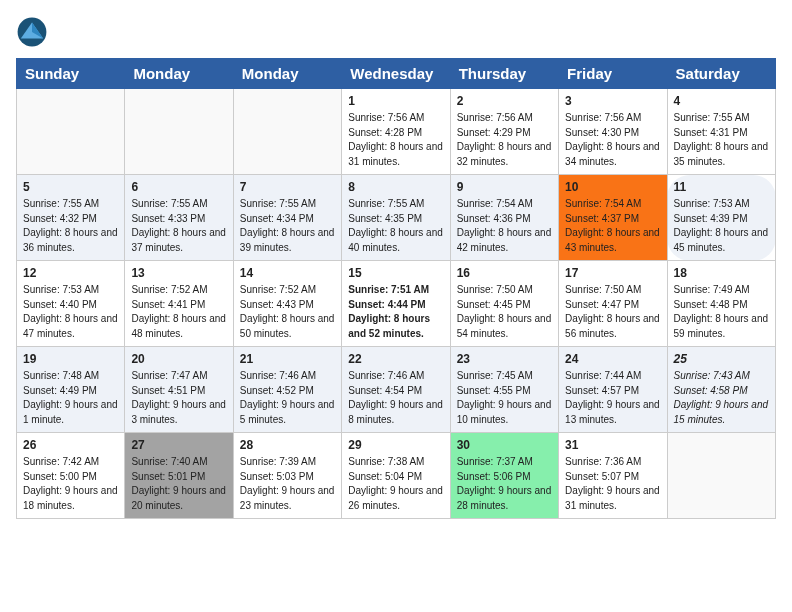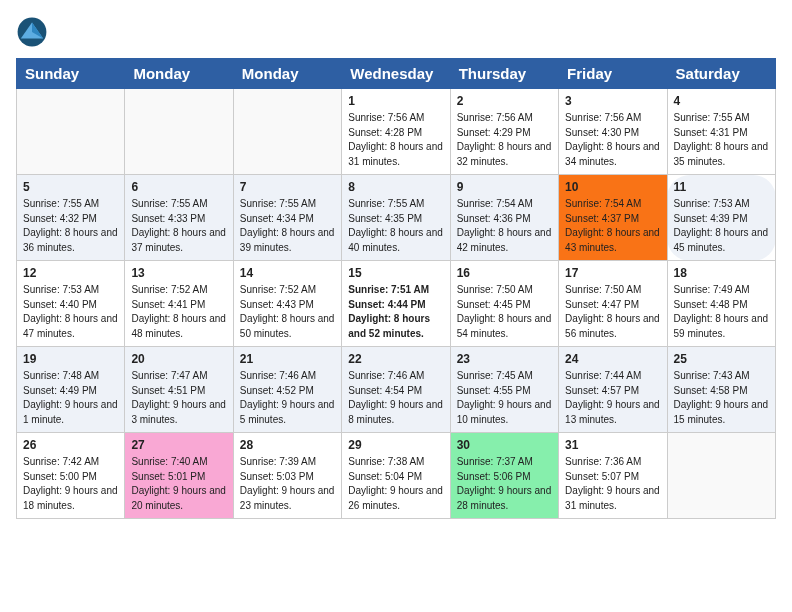--- a/index.html
+++ b/index.html
@@ -280,35 +280,35 @@
           <div class="day-info" style="white-space: pre-line;">Sunrise: 7:45 AM
 Sunset: 4:55 PM
 Daylight: 9 hours and 10 minutes.</div>
         </td>
         <td style="background: rgb(238, 242, 248);">
           <span class="day-num">24</span>
           <div class="day-info" style="white-space: pre-line;">Sunrise: 7:44 AM
 Sunset: 4:57 PM
 Daylight: 9 hours and 13 minutes.</div>
         </td>
-        <td style="background: rgb(238, 242, 248);">
+        <td style="background: rgb(238, 242, 248); font-style: italic;">
           <span class="day-num">25</span>
           <div class="day-info" style="white-space: pre-line;">Sunrise: 7:43 AM
 Sunset: 4:58 PM
 Daylight: 9 hours and 15 minutes.</div>
         </td>
       </tr>
       <tr class="week-row">
         <td style="background: rgb(255, 255, 255);">
           <span class="day-num">26</span>
           <div class="day-info" style="white-space: pre-line;">Sunrise: 7:42 AM
 Sunset: 5:00 PM
 Daylight: 9 hours and 18 minutes.</div>
         </td>
-        <td style="background: #f9a8d4;">
+        <td style="background: #a3a3a3;">
           <span class="day-num">27</span>
           <div class="day-info" style="white-space: pre-line;">Sunrise: 7:40 AM
 Sunset: 5:01 PM
 Daylight: 9 hours and 20 minutes.</div>
         </td>
         <td style="background: rgb(255, 255, 255);">
           <span class="day-num">28</span>
           <div class="day-info" style="white-space: pre-line;">Sunrise: 7:39 AM
 Sunset: 5:03 PM
 Daylight: 9 hours and 23 minutes.</div>

